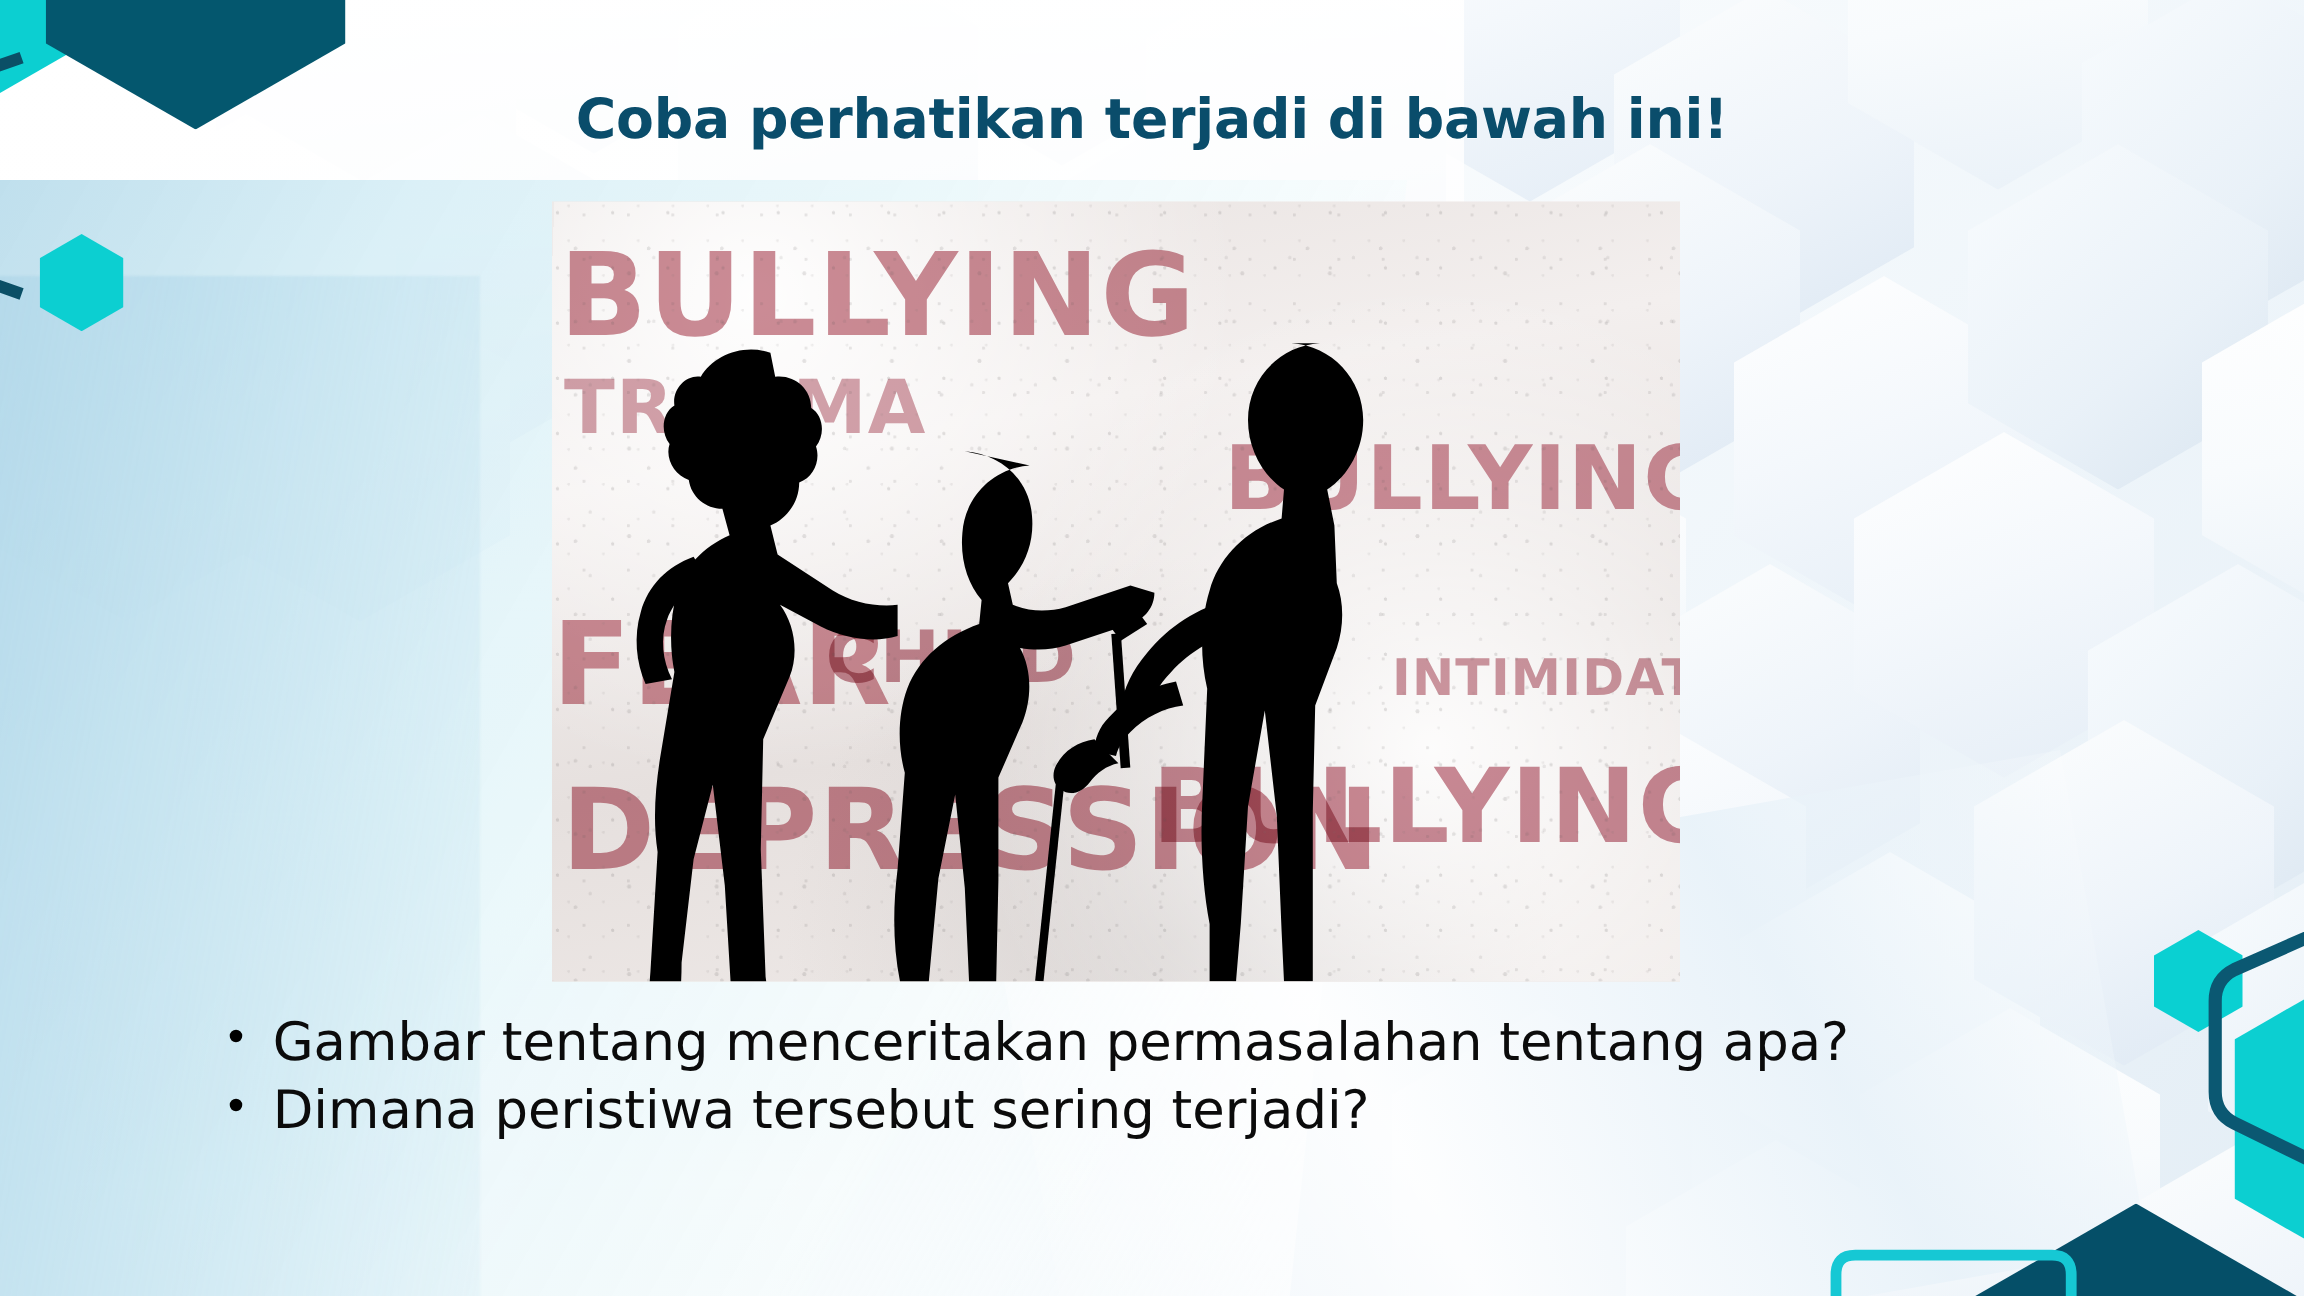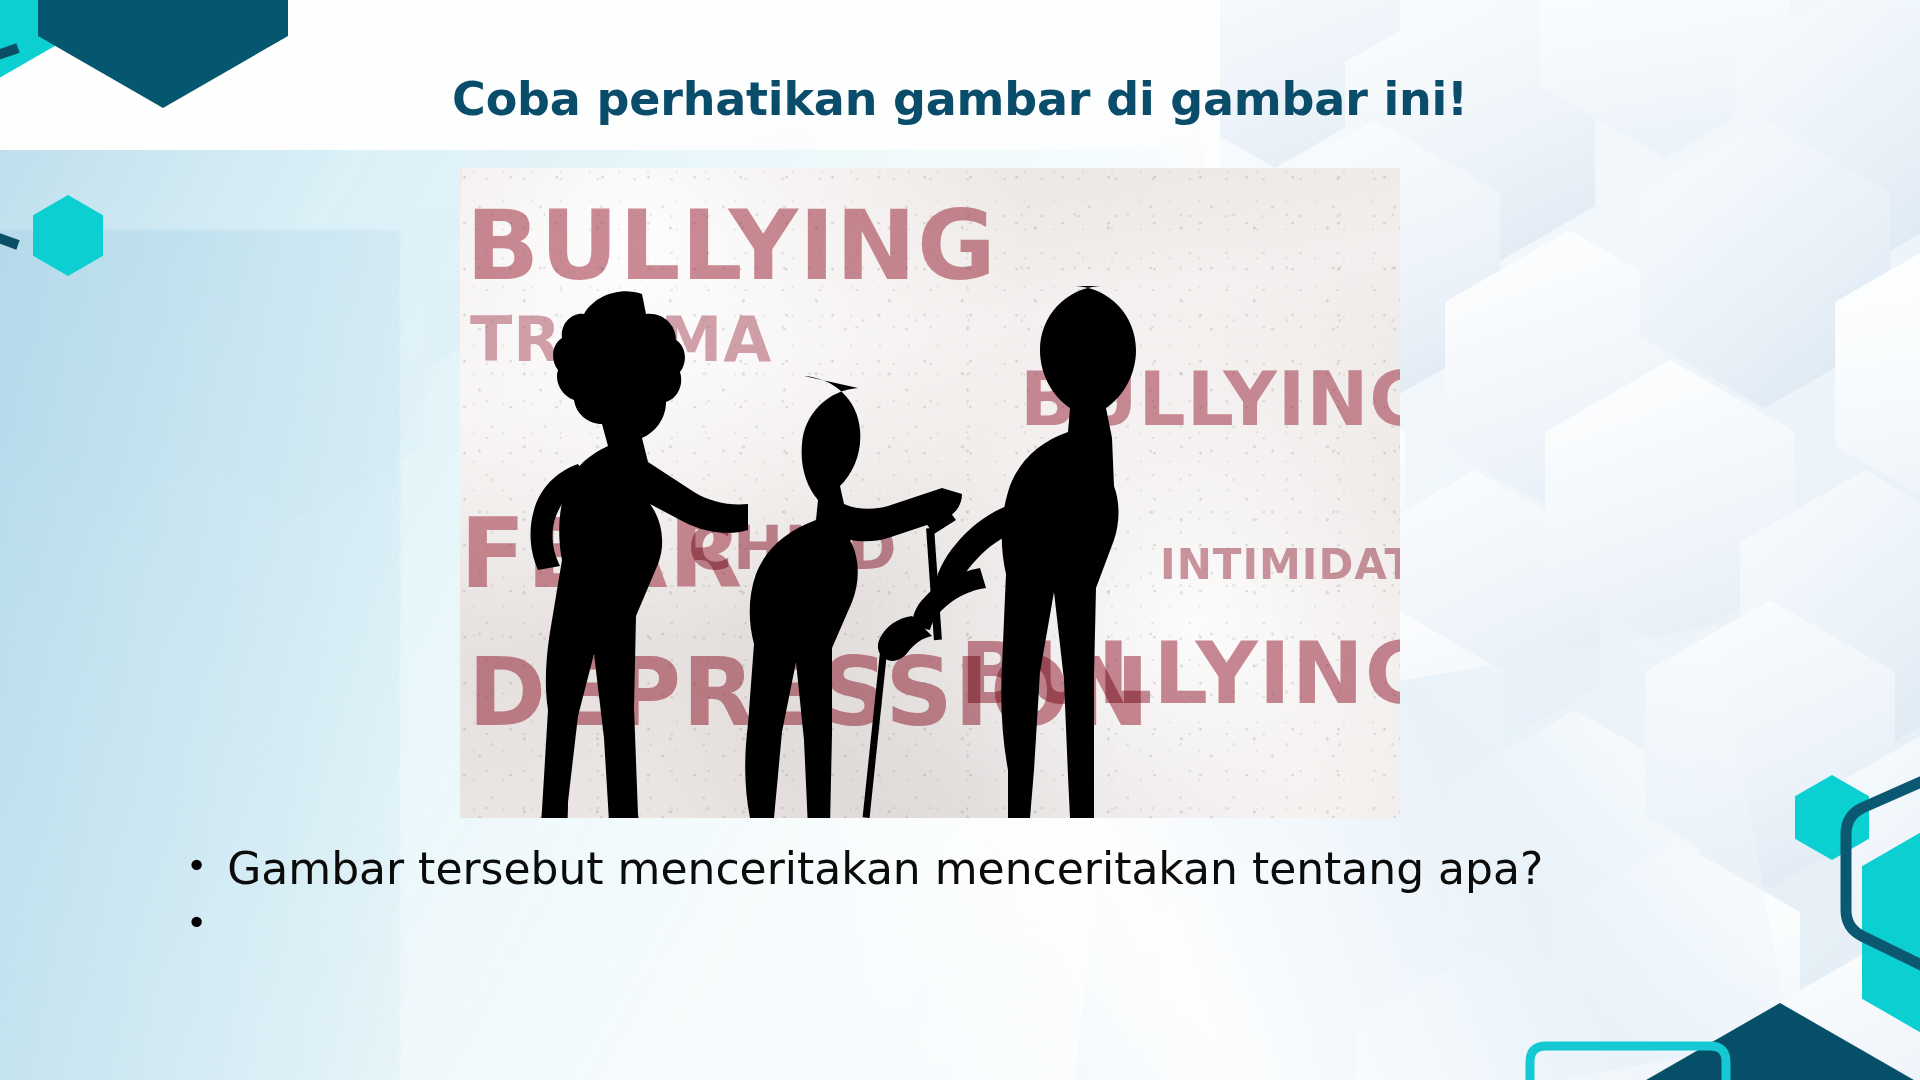--- a/index.html
+++ b/index.html
@@ -288,21 +288,21 @@
   <div class="deco br-cyan-sm" style="clip-path: polygon(50% 0%, 100% 25%, 100% 75%, 50% 100%, 0% 75%, 0% 25%);"></div>
   <div class="deco br-cyan-big" style="clip-path: polygon(50% 0%, 100% 25%, 100% 75%, 50% 100%, 0% 75%, 0% 25%);"></div>
   <svg class="deco" style="left:1828px; top:760px;" width="130" height="250">
     <path d="M120 10 L34 48 Q18 56 18 74 L18 150 Q18 168 34 176 L120 218" fill="none" stroke="#0b5872" stroke-width="11" stroke-linejoin="round"></path>
   </svg>
   <div class="deco br-dark" style="clip-path: polygon(50% 0%, 100% 25%, 100% 75%, 50% 100%, 0% 75%, 0% 25%);"></div>
   <svg class="deco" style="left:1510px; top:1030px;" width="240" height="70">
     <path d="M20 64 L20 32 Q20 16 36 16 L200 16 Q216 16 216 32 L216 64" fill="none" stroke="#16c8d4" stroke-width="9" stroke-linejoin="round"></path>
   </svg>
 
-  <div class="title">Coba perhatikan gambar di gambar ini!</div>
+  <div class="title">Coba perhatikan terjadi di bawah ini!</div>
 
   <div class="picture-frame">
     <div class="pic-wall"></div>
 
     <div class="pword pw-bullying1">BULLYING</div>
     <div class="pword pw-trauma">TRAUMA</div>
     <div class="pword pw-bullying2">BULLYING</div>
     <div class="pword pw-fear">FEAR</div>
     <div class="pword pw-child">CHILD</div>
     <div class="pword pw-intim">INTIMIDATION</div>
@@ -445,20 +445,21 @@
 
         <path d="M462 350 l22 -14 l12 16 l-22 14 z"></path>
         <rect x="470" y="360" width="8" height="112" transform="rotate(-4 474 416)"></rect>
       </g>
     </svg>
   </div>
 
   <div class="bullets">
     <div class="bullet-row">
       <span class="bullet-dot">•</span>
-      <span>Gambar tersebut menceritakan menceritakan tentang apa?</span>
+      <span>Gambar tentang menceritakan permasalahan tentang apa?</span>
     </div>
     <div class="bullet-row">
       <span class="bullet-dot">•</span>
+      <span>Dimana peristiwa tersebut sering terjadi?</span>
     </div>
   </div>
 
 </div>
 
 </body></html>

